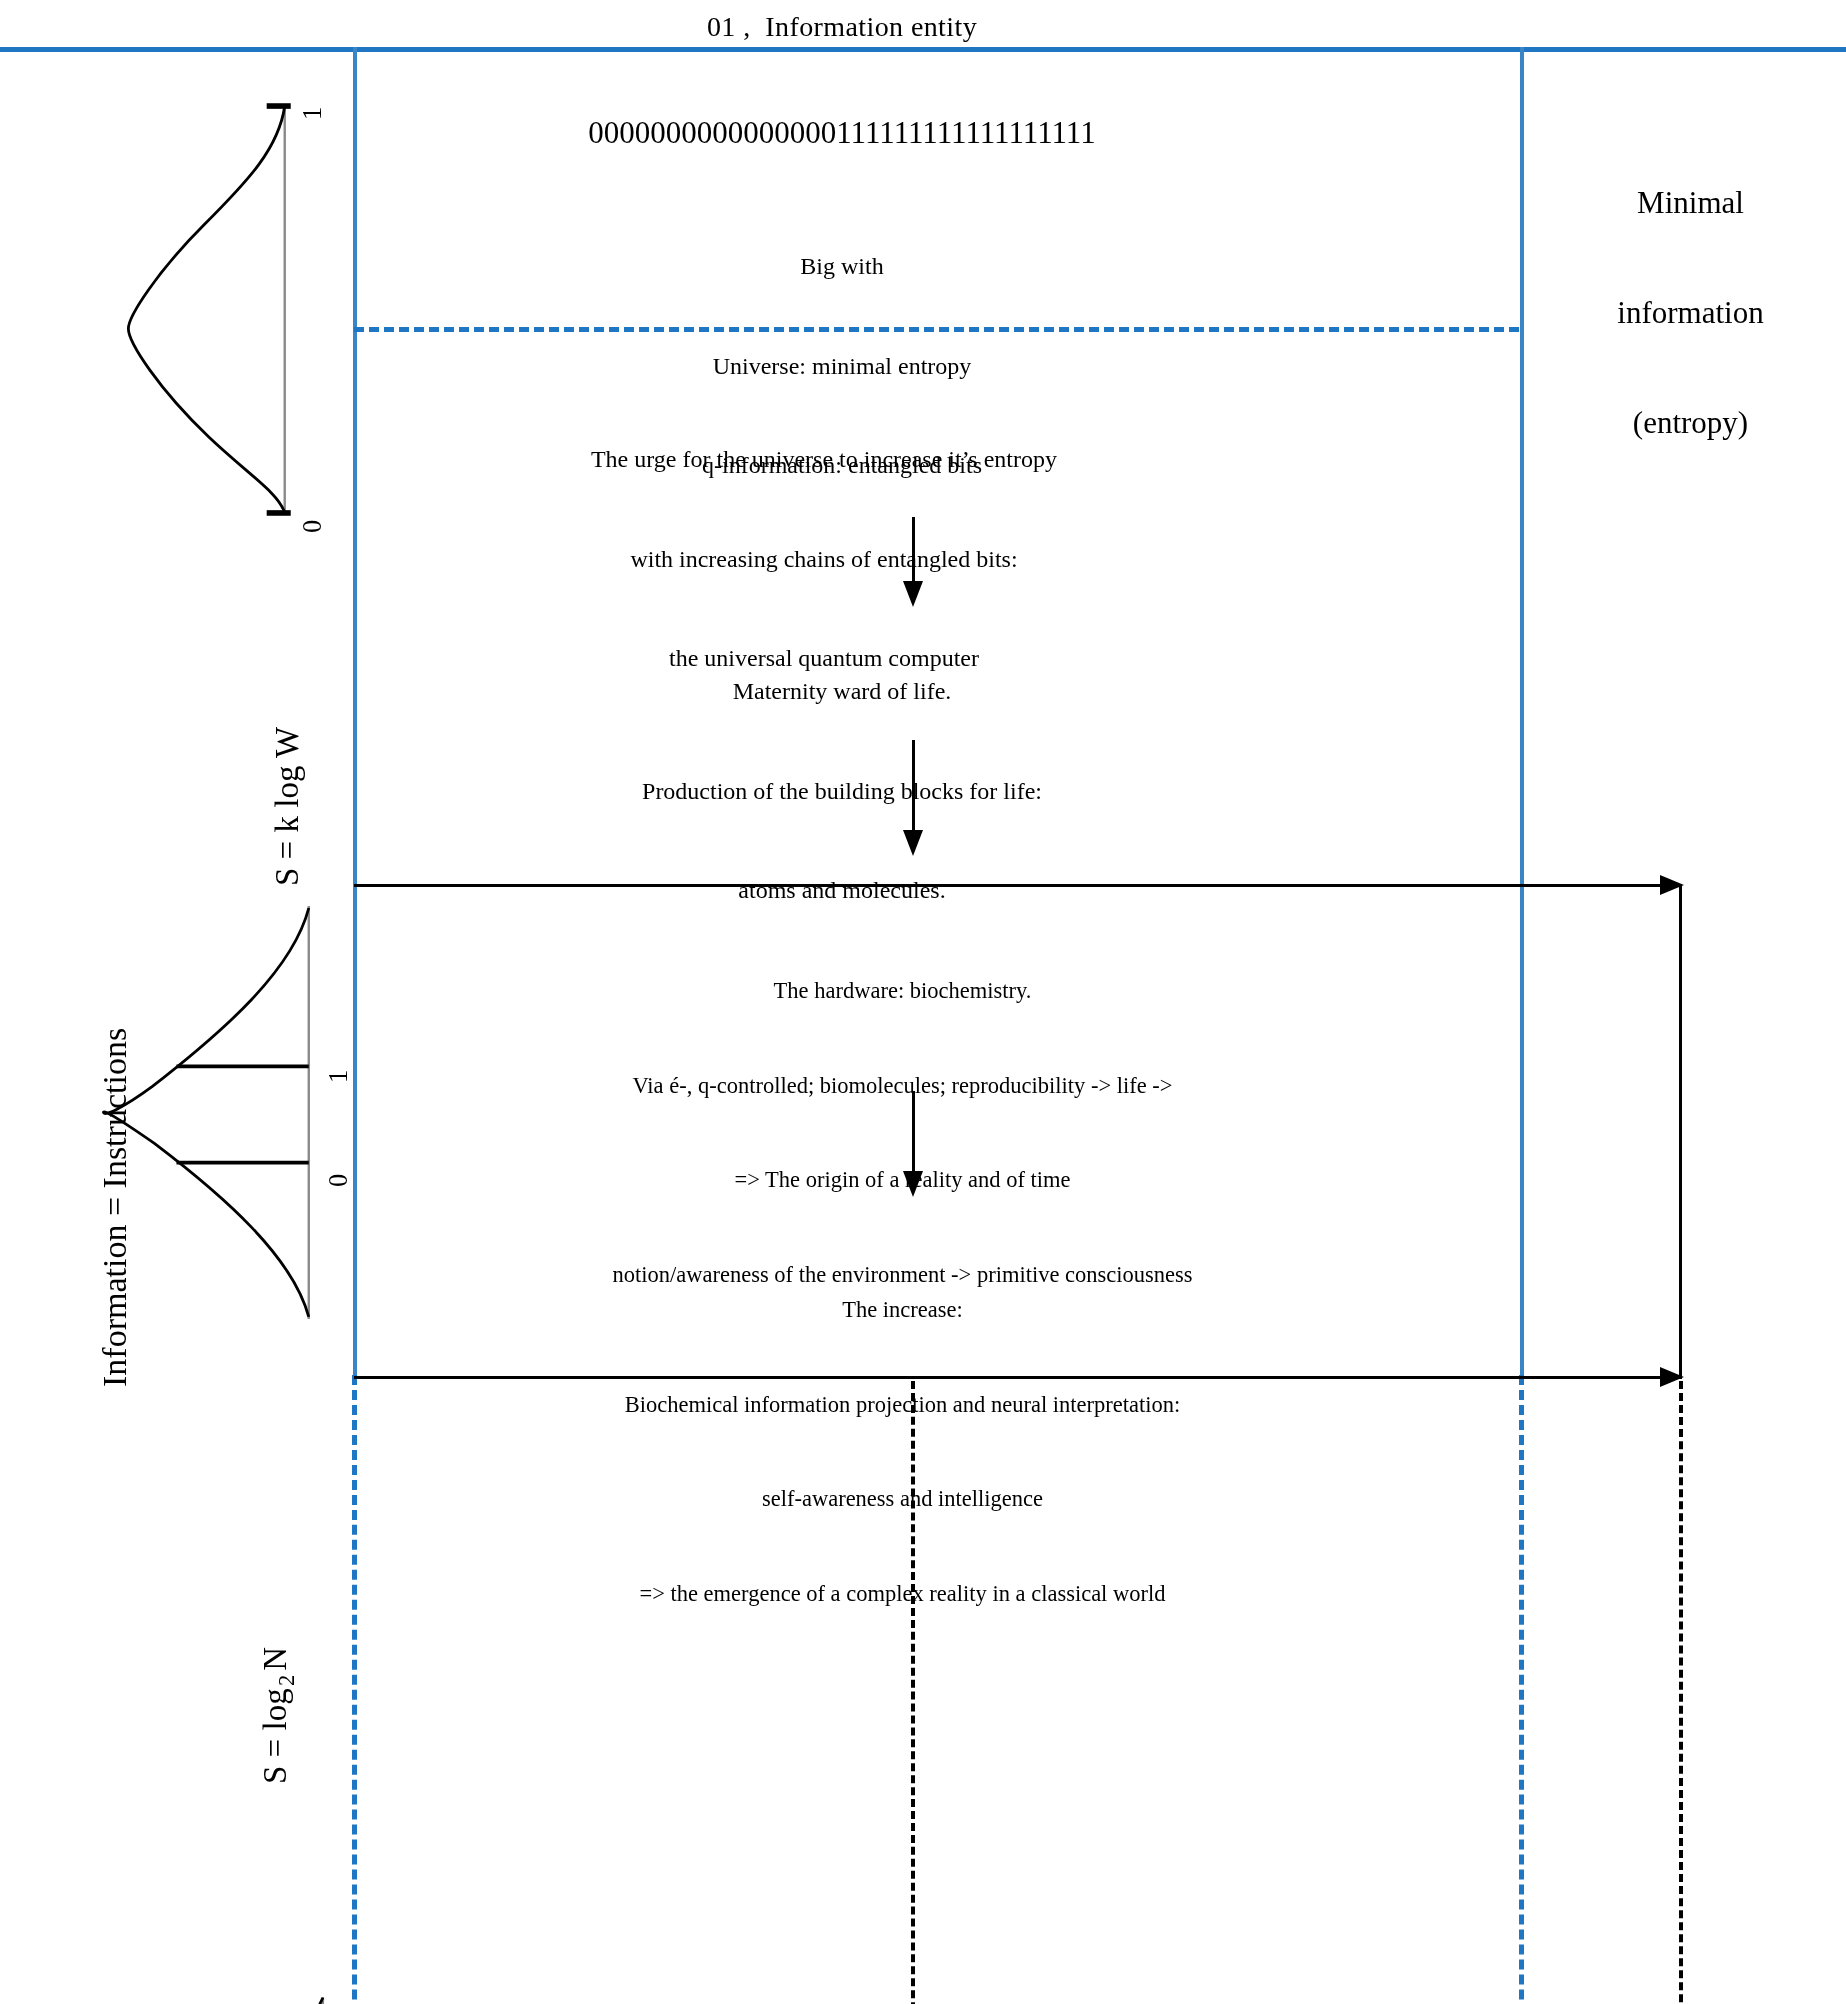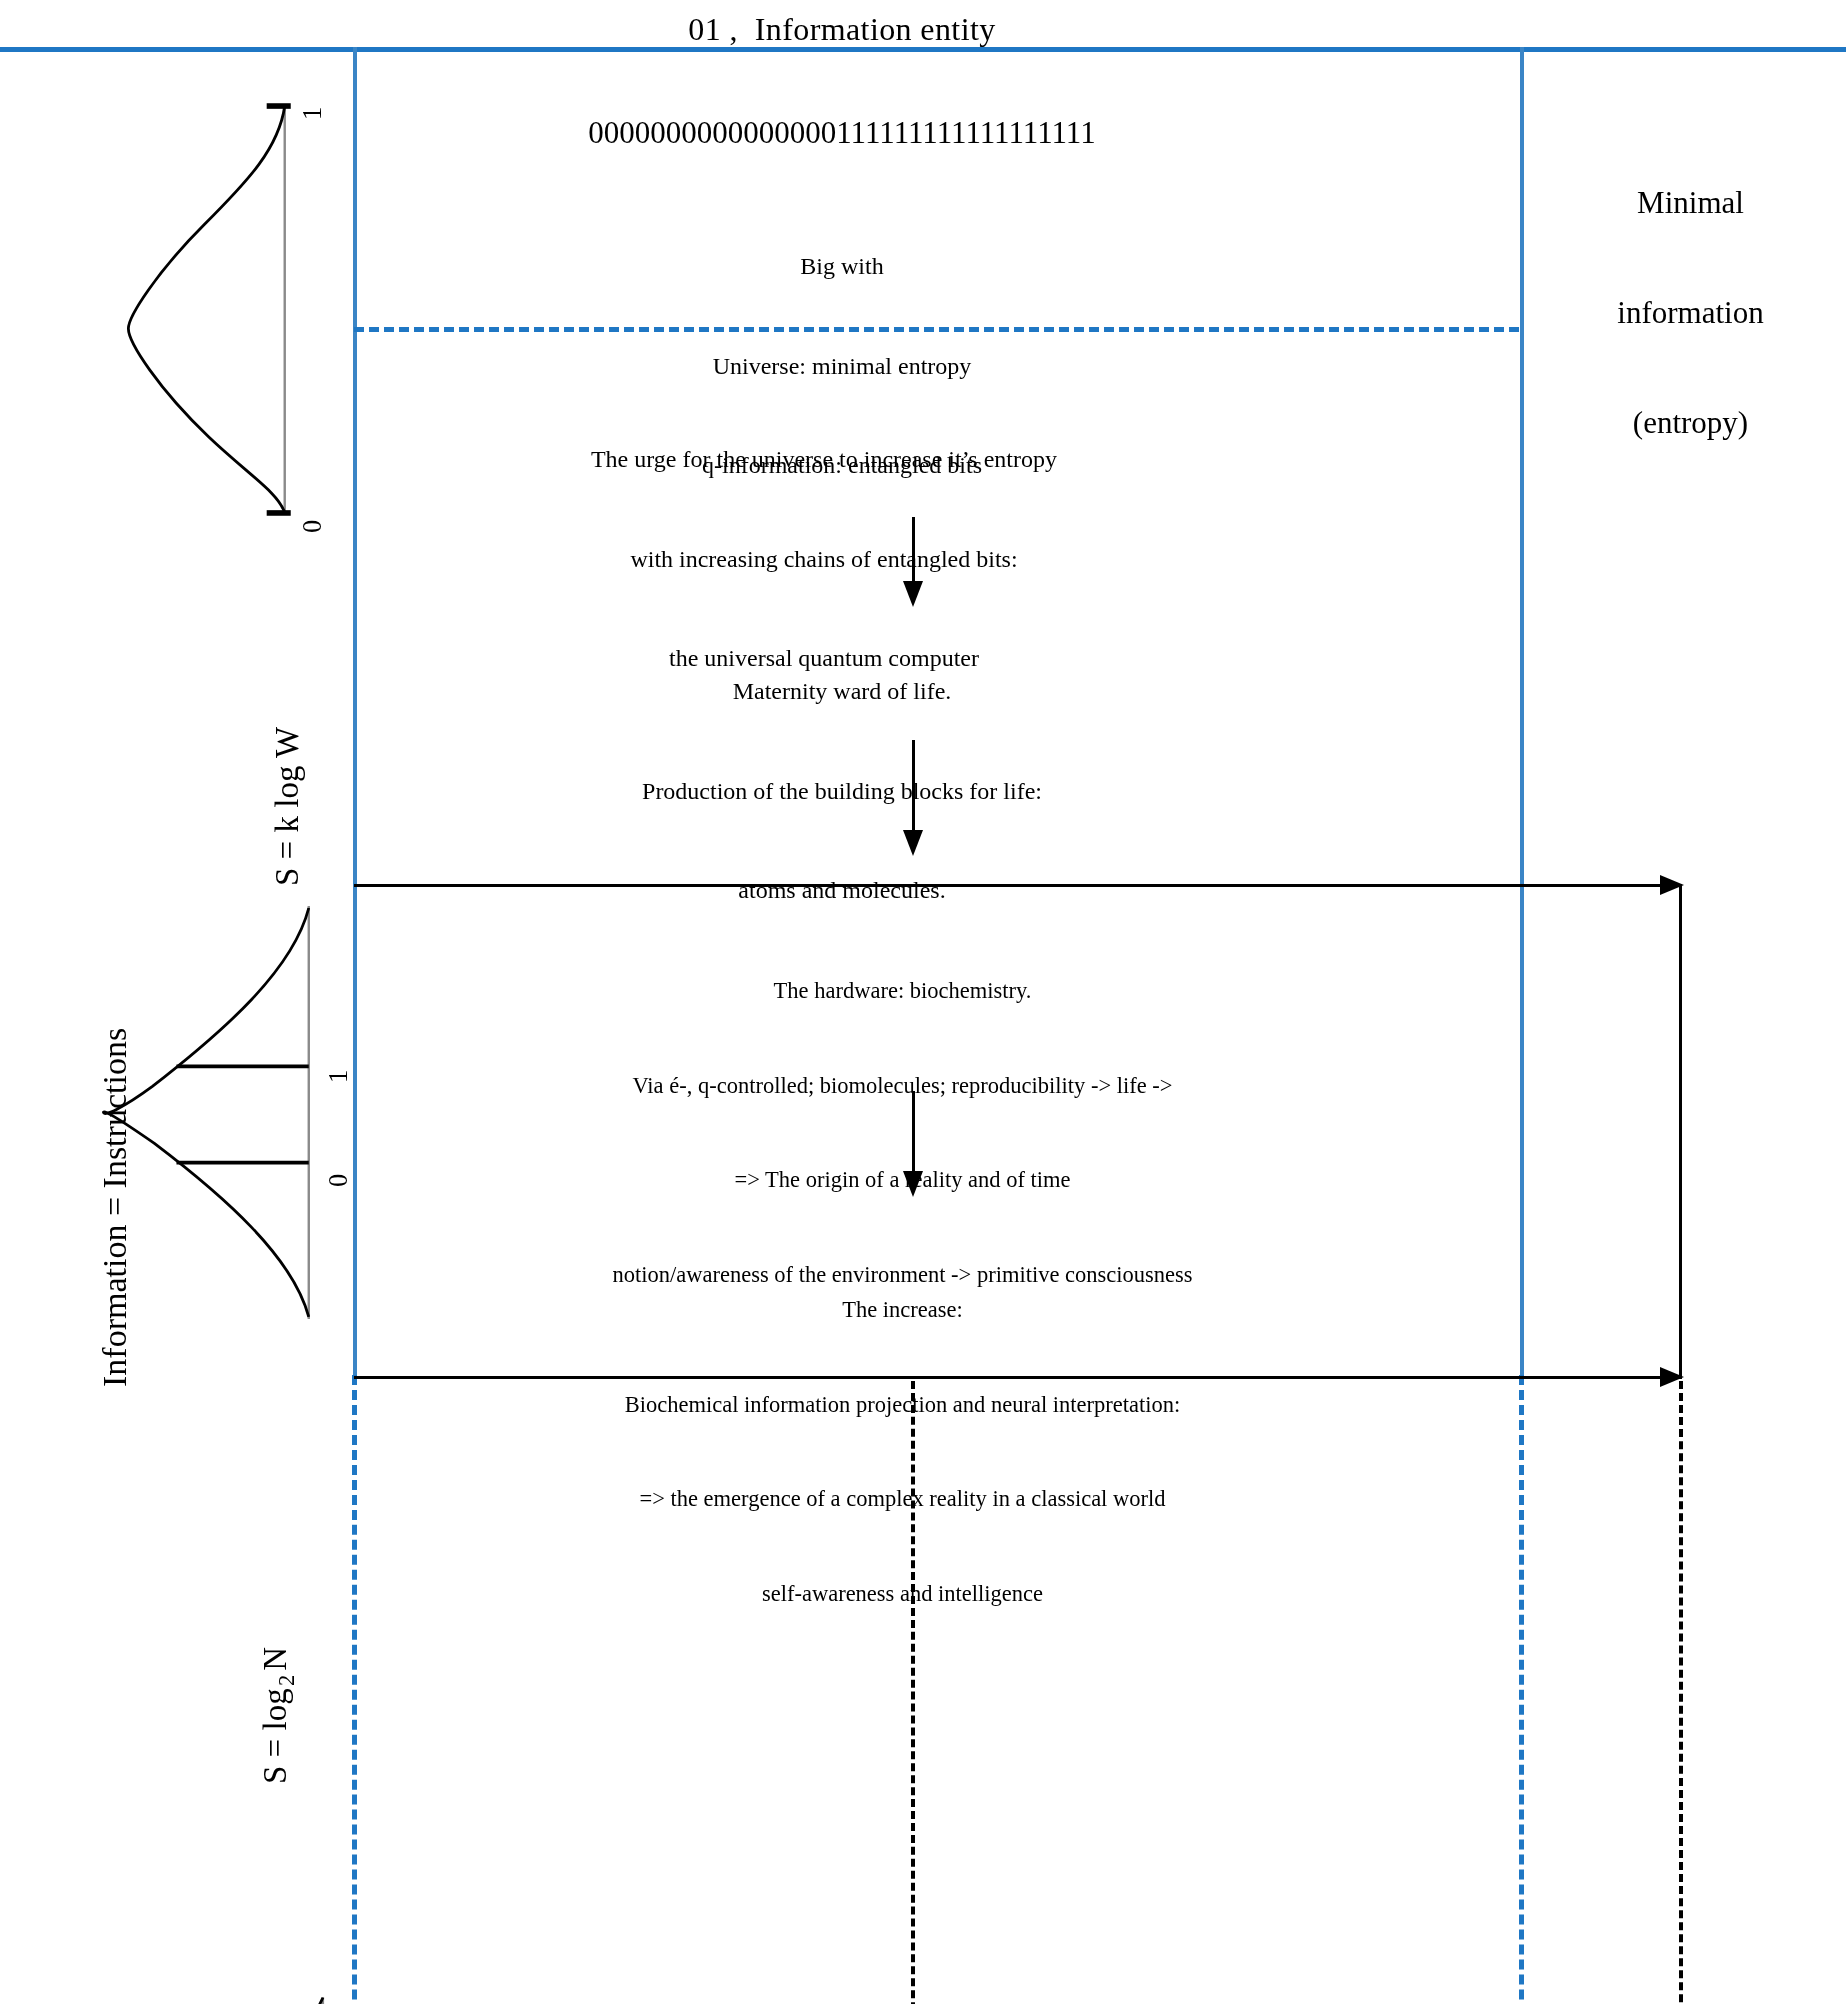--- a/index.html
+++ b/index.html
@@ -19,21 +19,21 @@
   .vline-blue{position:absolute;background:#3a85c6;}
   .hline-black{position:absolute;background:#000;}
   .vline-black{position:absolute;background:#000;}
 
   .dash-blue-h{position:absolute;height:0;border-top:5.2px dashed #1f77c4;}
   .dash-blue-v{position:absolute;width:0;border-left:5.2px dashed #1f77c4;}
   .dash-black-v{position:absolute;width:0;border-left:4.4px dashed #000;}
 
   
   .title{
-    font-size:32px;
+    font-size:28px;
     letter-spacing:0.4px;
   }
 
   .sidelabel{
     font-size:31px;
     line-height:1.18;
     text-align:center;
   }
 
   
@@ -139,22 +139,22 @@
     <div>=&gt; The origin of a reality and of time</div>
     <div>notion/awareness of the environment -&gt; primitive consciousness</div>
   </div>
 
   <div class="vline-black" style="left:912px;top:1091px;width:2.8px;height:84px;"></div>
   <div class="arrow-down-head" style="left:903px;top:1171px;"></div>
 
   <div class="txt para-sm ctr" style="left:341px;top:1231px;width:1123px;">
     <div>The increase:</div>
     <div>Biochemical information projection and neural interpretation:</div>
+    <div>self-awareness and intelligence</div>
     <div>=&gt; the emergence of a complex reality in a classical world</div>
-    <div>self-awareness and intelligence</div>
   </div>
 
   <div class="dash-black-v" style="left:911px;top:1381px;height:880px;"></div>
 
   <div class="dash-black-v" style="left:1679px;top:1381px;height:910px;"></div>
 
   <div class="txt sidelabel" style="left:1546px;top:112px;width:289px;">
     <div>Minimal</div>
     <div>information</div>
     <div>(entropy)</div>

